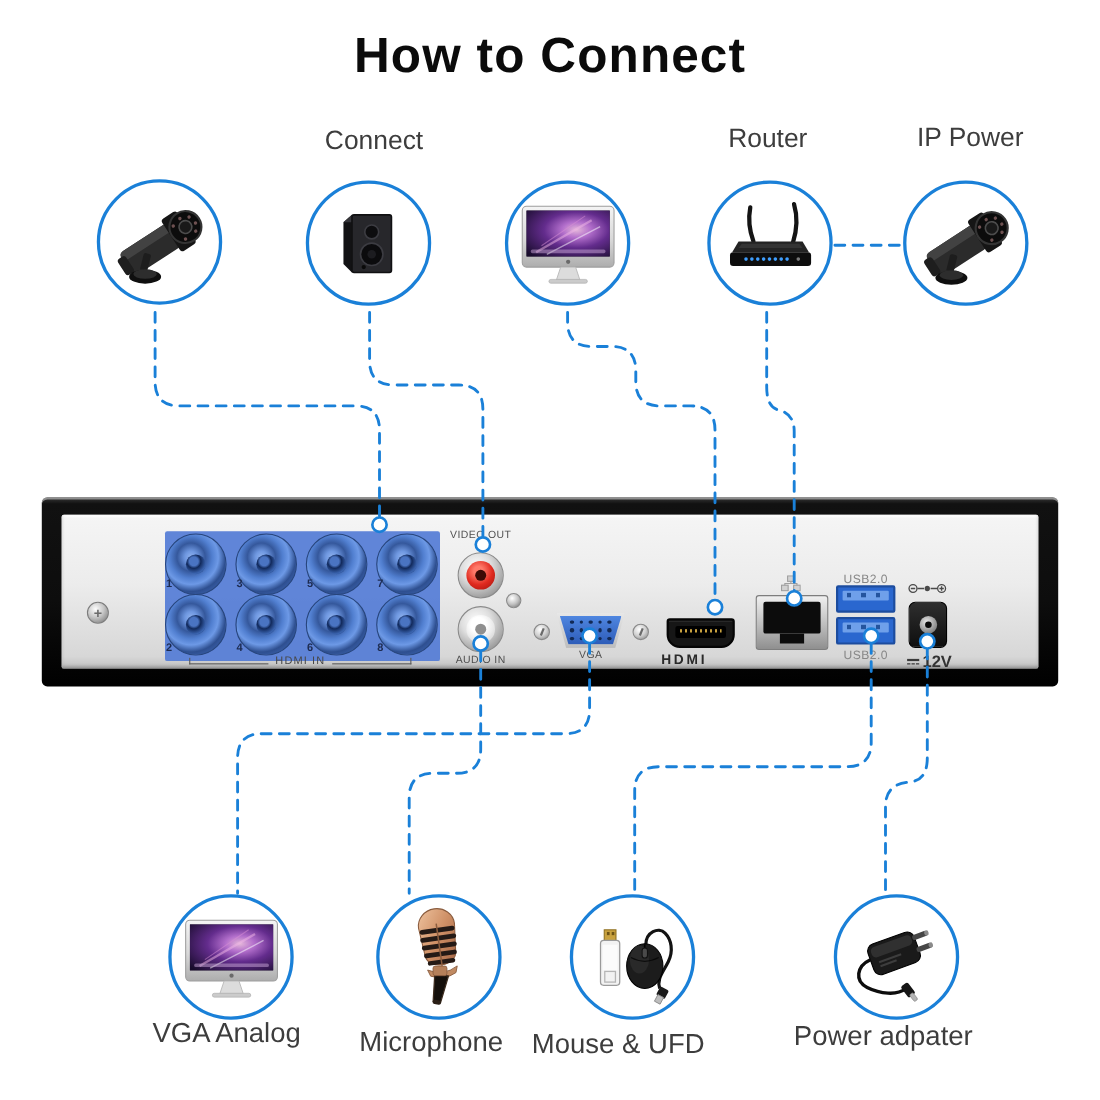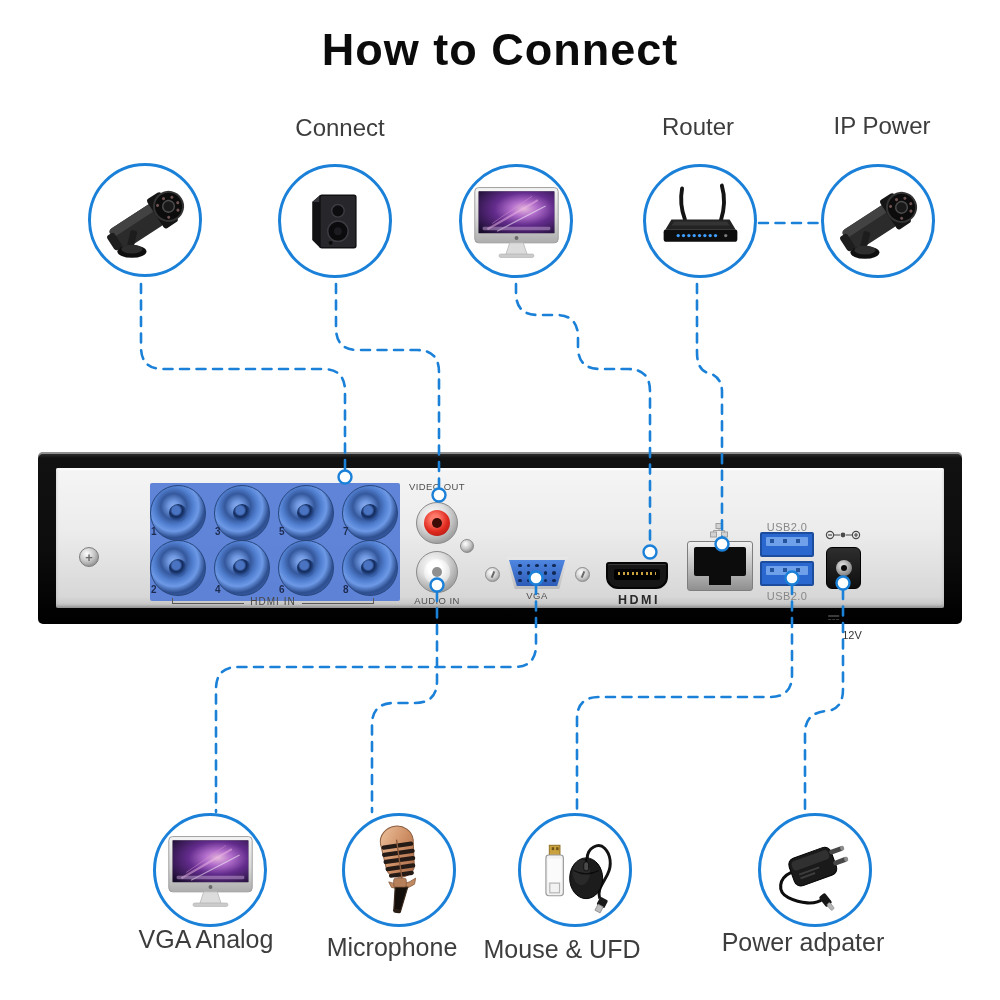--- a/index.html
+++ b/index.html
@@ -94,21 +94,21 @@
   .plabel.usb{font-size:11px;color:#878787;}
 
   
   .dcjack{left:770px;top:79px;width:35px;height:42px;background:linear-gradient(180deg,#2e2e2e,#0e0e0e);
        border:1px solid #000;border-radius:6px;box-sizing:border-box;}
   .dcjack::before{content:"";position:absolute;left:50%;top:50%;width:16px;height:16px;margin:-8px 0 0 -8px;border-radius:50%;
        background:radial-gradient(circle at 40% 35%,#e9e9e9,#9a9a9a 55%,#5f5f5f);}
   .dcjack::after{content:"";position:absolute;left:50%;top:50%;width:6px;height:6px;margin:-3px 0 0 -3px;border-radius:50%;background:#0a0a0a;}
   .dc-label{transform:translateX(-50%);display:flex;align-items:center;gap:3px;}
   .dc-sym{width:11px;height:5px;border-top:2px solid #3a3a3a;border-bottom:1.5px dashed #3a3a3a;box-sizing:border-box;}
-  .dc-text{font-size:11px;font-weight:400;color:#333;margin-top:36px;}
+  .dc-text{font-size:15px;font-weight:700;color:#333;}
 
   
   #wires{position:absolute;left:0;top:0;width:1000px;height:1000px;pointer-events:none;z-index:6;}
   #wires path{fill:none;stroke:#1a80d8;stroke-width:2.6;stroke-dasharray:9 7.5;stroke-linecap:round;}
   #wires circle{fill:#fff;stroke:#1a80d8;stroke-width:2.4;}
 </style>
 </head>
 <body>
 
 <div id="canvas">
@@ -288,21 +288,21 @@
               <i></i>
               <i></i>
             </div>
         </div>
       </div>
       <span class="abs plabel" style="left:481px;top:122px;">VGA</span>
 
       <div class="abs hdmi-port">
         <div class="hdmi-slot"></div>
       </div>
-      <span class="abs hdmi-label" style="left:583px;top:125px;">HDMI</span>
+      <span class="abs hdmi-label" style="left:566px;top:125px;">HDMI</span>
 
       <svg class="abs" style="left:654px;top:55px;" width="18" height="15" viewBox="0 0 18 15">
         <g fill="#d2d2d2" stroke="#9f9f9f" stroke-width="1">
           <rect x="6" y="0.5" width="6" height="5"></rect>
             <rect x="0.5" y="9" width="6" height="5"></rect>
             <rect x="11.5" y="9" width="6" height="5"></rect>
         </g>
         <path d="M9 5.5 V7.5 M3.5 9 V7.5 H14.5 V9" stroke="#9f9f9f" fill="none"></path>
       </svg>
       <div class="abs eth">

